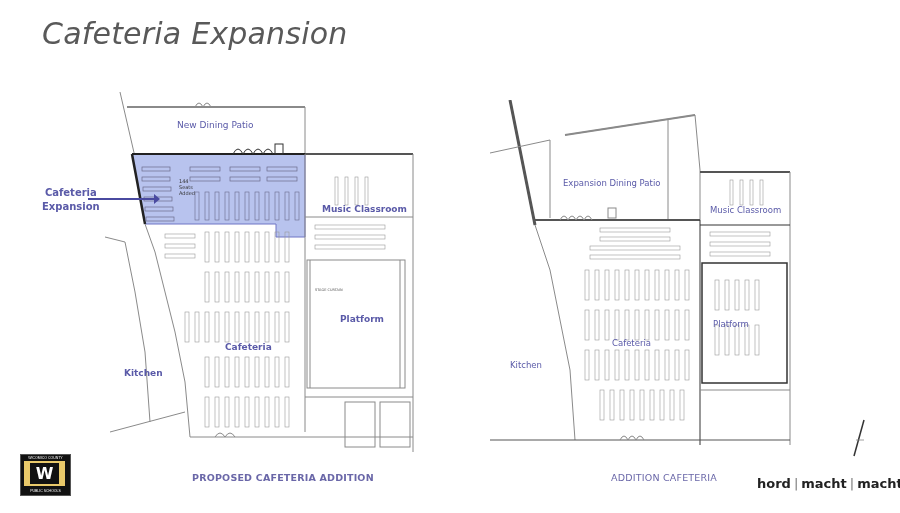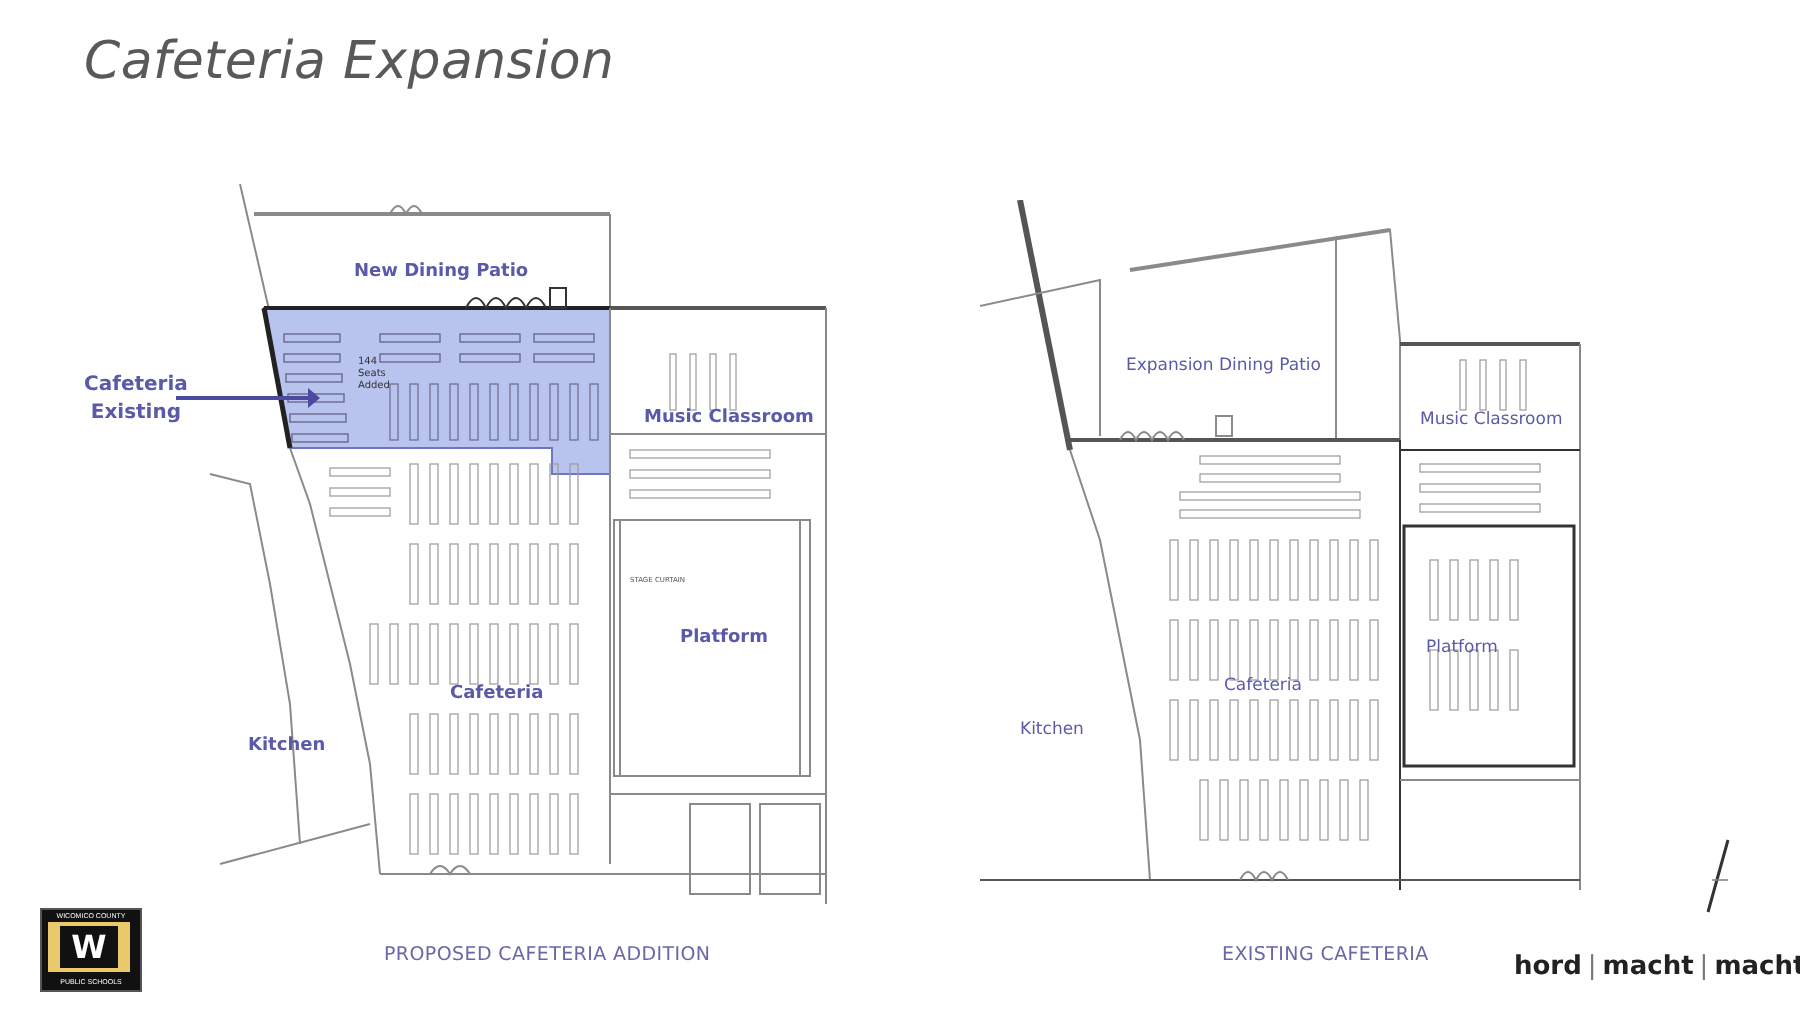--- a/index.html
+++ b/index.html
@@ -1,17 +1,17 @@
 <!DOCTYPE html>
 <html><head>
 <meta charset="utf-8">
 <style>
   html, body { margin:0; padding:0; }
   body { width:900px; height:513px; background:#ffffff; position:relative; overflow:hidden; font-family:"Liberation Sans", sans-serif; }
-  .title { position:absolute; left:42px; top:16px; font-size:26px; font-style:italic; color:#595959; font-family:"DejaVu Sans", sans-serif; font-weight:normal; letter-spacing:0.2px; }
+  .title { position:absolute; left:42px; top:16px; font-size:30px; font-style:italic; color:#595959; font-family:"DejaVu Sans", sans-serif; font-weight:normal; letter-spacing:0.2px; }
   .plan { position:absolute; }
   .plan svg { display:block; }
   .lbl { position:absolute; color:#5a5aa8; font-size:9px; font-family:"DejaVu Sans", sans-serif; white-space:nowrap; }
   .caption { position:absolute; color:#6a67a8; font-size:9.5px; font-family:"DejaVu Sans", sans-serif; letter-spacing:0.2px; }
   .logo-box { position:absolute; left:20px; top:454px; width:49px; height:40px; background:#111; border:1px solid #555; }
   .logo-inner { position:absolute; left:3px; top:6px; width:41px; height:25px; background:#e9c96a; }
   .logo-w { position:absolute; left:6px; top:2px; width:29px; height:21px; background:#111; color:#fff; font-weight:bold; font-size:16px; text-align:center; line-height:21px; font-family:"DejaVu Sans", sans-serif; }
   .logo-top, .logo-bot { position:absolute; left:0; width:49px; font-size:3.5px; color:#fff; text-align:center; line-height:6px; }
   .logo-top { top:0; } .logo-bot { top:33px; }
   .brand { position:absolute; left:757px; top:476px; font-size:13px; font-weight:bold; color:#222; font-family:"DejaVu Sans", sans-serif; }
@@ -138,43 +138,43 @@
 
       <rect x="240" y="85" width="3" height="28"></rect>
         <rect x="250" y="85" width="3" height="28"></rect>
         <rect x="260" y="85" width="3" height="28"></rect>
         <rect x="270" y="85" width="3" height="28"></rect>
       <rect x="220" y="133" width="70" height="4"></rect>
         <rect x="220" y="143" width="70" height="4"></rect>
         <rect x="220" y="153" width="70" height="4"></rect>
     </g>
   </svg>
-  <span class="lbl" style="left:82px; top:28px; font-weight:bold;margin-top:11px;">New Dining Patio</span>
+  <span class="lbl" style="left:82px; top:28px; font-weight:normal;">New Dining Patio</span>
   <span class="lbl" style="left:84px; top:86px; font-size:5px; color:#333; line-height:6px;">
     <span>144</span><br>
     <span>Seats</span><br>
     <span>Added</span>
   </span>
   <span class="lbl" style="left:227px; top:112px; font-weight:bold;">Music Classroom</span>
   <span class="lbl" style="left:245px; top:222px; font-weight:bold;">Platform</span>
   <span class="lbl" style="left:130px; top:250px; font-weight:bold;">Cafeteria</span>
   <span class="lbl" style="left:29px; top:276px; font-weight:bold;">Kitchen</span>
   <span class="lbl" style="left:220px; top:196px; font-size:3.5px; color:#555;">STAGE CURTAIN</span>
 </div>
 
 <div class="arrow-label">
   <span>Cafeteria</span><br>
-  <span>Existing</span>
+  <span>Expansion</span>
 </div>
 <svg style="position:absolute; left:88px; top:192px;" width="72" height="14">
   <line x1="0" y1="7" x2="66" y2="7" stroke="#4a4aa0" stroke-width="2"></line>
   <polygon points="66,2 72,7 66,12" fill="#4a4aa0"></polygon>
 </svg>
 
-<div class="caption" style="left:192px; top:472px;">PROPOSED CAFETERIA ADDITION</div>
+<div class="caption" style="left:192px; top:472px;font-weight:bold;">PROPOSED CAFETERIA ADDITION</div>
 
 <div class="plan" style="left:490px; top:100px; width:312px; height:355px;">
   <svg width="312" height="355" viewBox="0 0 312 355">
     <g fill="none" stroke="#8a8a8a" stroke-width="1">
       <line x1="20" y1="0" x2="45" y2="125" stroke="#555" stroke-width="3"></line>
       <polyline points="0,53 60,40 60,118"></polyline>
       <polyline points="75,35 205,15 210,70 210,120"></polyline>
       <line x1="75" y1="35" x2="205" y2="15" stroke-width="2"></line>
       <line x1="178" y1="20" x2="178" y2="120"></line>
       <line x1="45" y1="120" x2="210" y2="120" stroke-width="2" stroke="#555"></line>
@@ -256,21 +256,21 @@
         <rect x="220" y="152" width="60" height="4"></rect>
     </g>
   </svg>
   <span class="lbl" style="left:73px; top:78px; font-size:8.5px;">Expansion Dining Patio</span>
   <span class="lbl" style="left:220px; top:105px; font-size:8.5px;">Music Classroom</span>
   <span class="lbl" style="left:223px; top:219px; font-size:8.5px;">Platform</span>
   <span class="lbl" style="left:122px; top:238px; font-size:8.5px;">Cafeteria</span>
   <span class="lbl" style="left:20px; top:260px; font-size:8.5px;">Kitchen</span>
 </div>
 
-<div class="caption" style="left:611px; top:472px;">EXISTING CAFETERIA</div>
+<div class="caption" style="left:611px; top:472px;">ADDITION CAFETERIA</div>
 
 <svg style="position:absolute; left:852px; top:418px;" width="16" height="40">
   <line x1="2" y1="38" x2="12" y2="2" stroke="#333" stroke-width="1.5"></line>
   <line x1="4" y1="22" x2="12" y2="22" stroke="#888" stroke-width="0.8"></line>
 </svg>
 
 <div class="logo-box">
   <div class="logo-top">WICOMICO COUNTY</div>
   <div class="logo-inner">
     <div class="logo-w">W</div>

